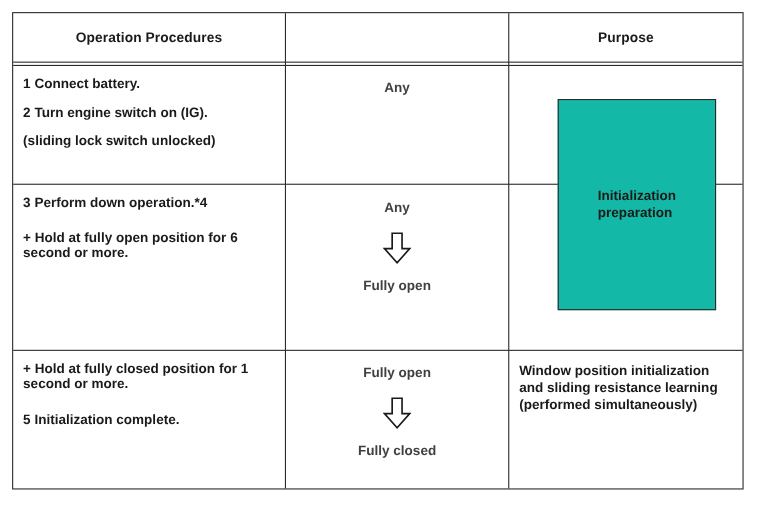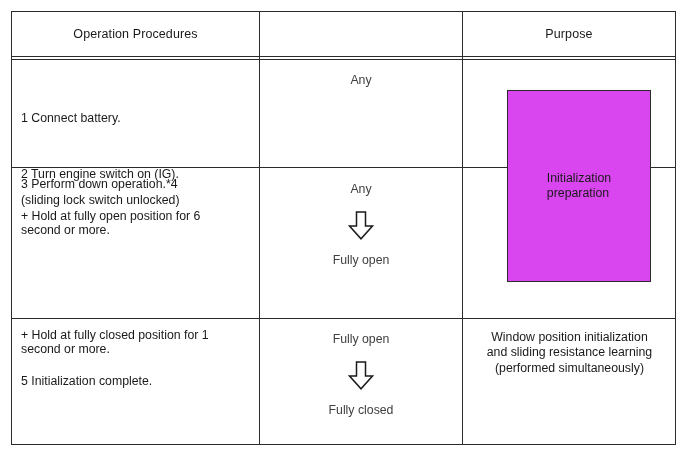--- a/index.html
+++ b/index.html
@@ -25,20 +25,21 @@
   
   .proc-table {
     position: absolute;
     left: 11px;
     top: 11px;
     width: 665px;
     height: 434px;
     border: 1.6px solid #2b2b2b;
     box-sizing: border-box;
     background: #ffffff;
+    font-weight: bold;
   }
 
   
   .vrule {
     position: absolute;
     top: 0;
     bottom: 0;
     width: 1.4px;
     background: #2b2b2b;
   }
@@ -98,21 +99,21 @@
     line-height: 1.12;
     color: #1a1a1a;
   }
   .cell.p.row1 { top: 48px;    height: 106px; }
   .cell.p.row2 { top: 156px;   height: 149px; }
   .cell.p.row3 { top: 307px;   height: 125px; }
 
   .cell.p p {
     margin: 0 0 14px 0;
   }
-  .cell.p p.tight { margin-bottom: 12px; margin-top: 42px; }
+  .cell.p p.tight { margin-bottom: 12px; }
   .cell.p p.last  { margin-bottom: 0; }
   .cell.p p.gap   { margin-bottom: 18px; }
 
   
   .cell.g {
     left: 248px;
     width: 202px;
     display: flex;
     flex-direction: column;
     align-items: center;
@@ -143,34 +144,33 @@
     color: #1a1a1a;
   }
   .cell.u.merged {
     top: 48px;
     height: 257px;
   }
   .cell.u.row3 {
     top: 307px;
     height: 125px;
     padding: 11px 8px 0 9px;
-    text-align: center;
   }
   .cell.u.row3 p { margin: 0; }
 
   
   .init-box {
     position: absolute;
     left: 44px;
     top: 30px;
     width: 144px;
     height: 192px;
     border: 1.6px solid #2b2b2b;
     box-sizing: border-box;
-    background: #d946ef;
+    background: #14b8a6;
     display: flex;
     align-items: center;
     justify-content: center;
   }
   .init-box .init-text {
     font-size: 12.3px;
     line-height: 1.22;
     text-align: left;
     color: #1a1a1a;
     white-space: pre-line;

